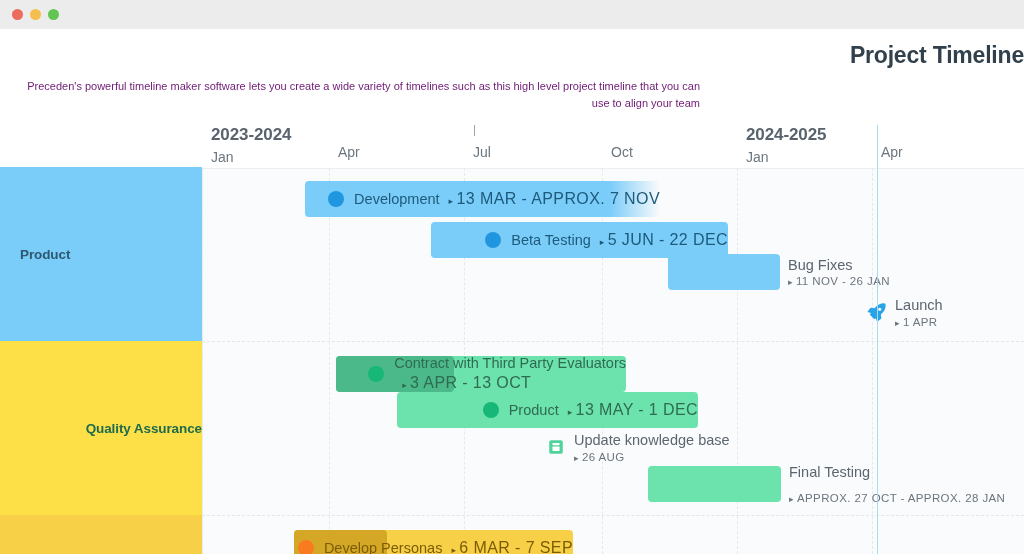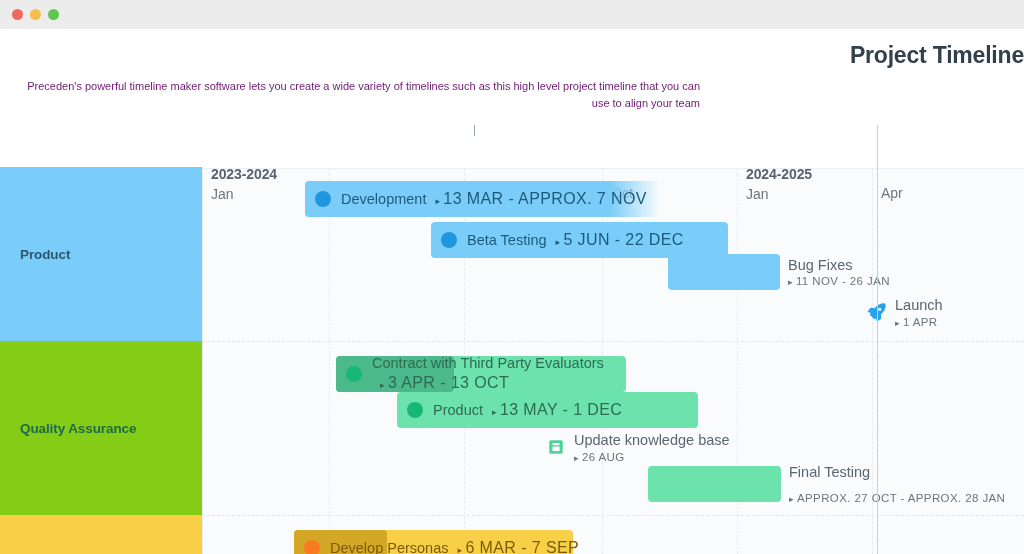--- a/index.html
+++ b/index.html
@@ -46,22 +46,22 @@
     width: 822px; height: 386px;
     background: #fafbfc;
     border-left: 1px solid #eceff1;
     border-top: 1px solid #eceff1;
   }
 
   
   .axis { position: absolute; left: 0; top: 0; width: 1024px; height: 43px; }
   .axis-tick { position: absolute; top: 0; }
   .axis-era {
-    font-size: 14px; font-weight: bold; color: #59636d;
-    letter-spacing: -0.1px; white-space: nowrap; margin-top: 41px;
+    font-size: 17px; font-weight: bold; color: #59636d;
+    letter-spacing: -0.1px; white-space: nowrap;
   }
   .axis-month {
     font-size: 14px; color: #6c767f; margin-top: 4px; white-space: nowrap;
   }
   .axis-marker {
     position: absolute; top: 0px; left: 0px;
     width: 1px; height: 11px; background: #9aa4ad;
   }
 
   
@@ -83,20 +83,21 @@
   .lane-sep {
     position: absolute; left: 202px; width: 822px; height: 0;
     border-top: 1px dashed #e2e6e8;
   }
 
   
   .bar {
     position: absolute; height: 36px; border-radius: 4px;
     display: flex; align-items: center; padding-left: 10px;
     overflow: visible;
+    justify-content: flex-end;
   }
   .bar-fade::after {
     content: ""; position: absolute; right: 0; top: 0;
     height: 100%; width: 34px; border-radius: 0 4px 4px 0;
   }
   .bar-dot {
     width: 16px; height: 16px; border-radius: 50%;
     flex: 0 0 auto; margin-right: 10px; position: relative; z-index: 2;
   }
   .bar-title {
@@ -191,21 +192,21 @@
       </div>
       <div class="axis-tick" style="left: 881px;">
         <div class="axis-era" style="min-height: 15px;"></div>
         <div class="axis-month">Apr</div>
       </div>
     </div>
   <div id="lanes">
       <div class="lane-label" style="top: 42px; height: 174px; background: rgb(123, 205, 249); color: rgb(45, 88, 113);">
         <span>Product</span>
       </div>
-      <div class="lane-label" style="top: 216px; height: 174px; background: #84cc16; color: rgb(31, 107, 77);">
+      <div class="lane-label" style="top: 216px; height: 174px; background: #fde047; color: rgb(31, 107, 77); justify-content: flex-end;">
         <span>Quality Assurance</span>
       </div>
       <div class="lane-sep" style="top: 216px;"></div>
       <div class="lane-label" style="top: 390px; height: 39px; background: rgb(247, 208, 71); color: rgb(122, 92, 5);">
         <span></span>
       </div>
       <div class="lane-sep" style="top: 390px;"></div>
     </div>
   <div id="items">
       <div class="bar bar-fade" style="left: 305px; top: 56px; width: 355px; background: linear-gradient(to right, rgb(123, 205, 249) 0%, rgb(123, 205, 249) 86%, rgba(123, 205, 249, 0) 100%);">

